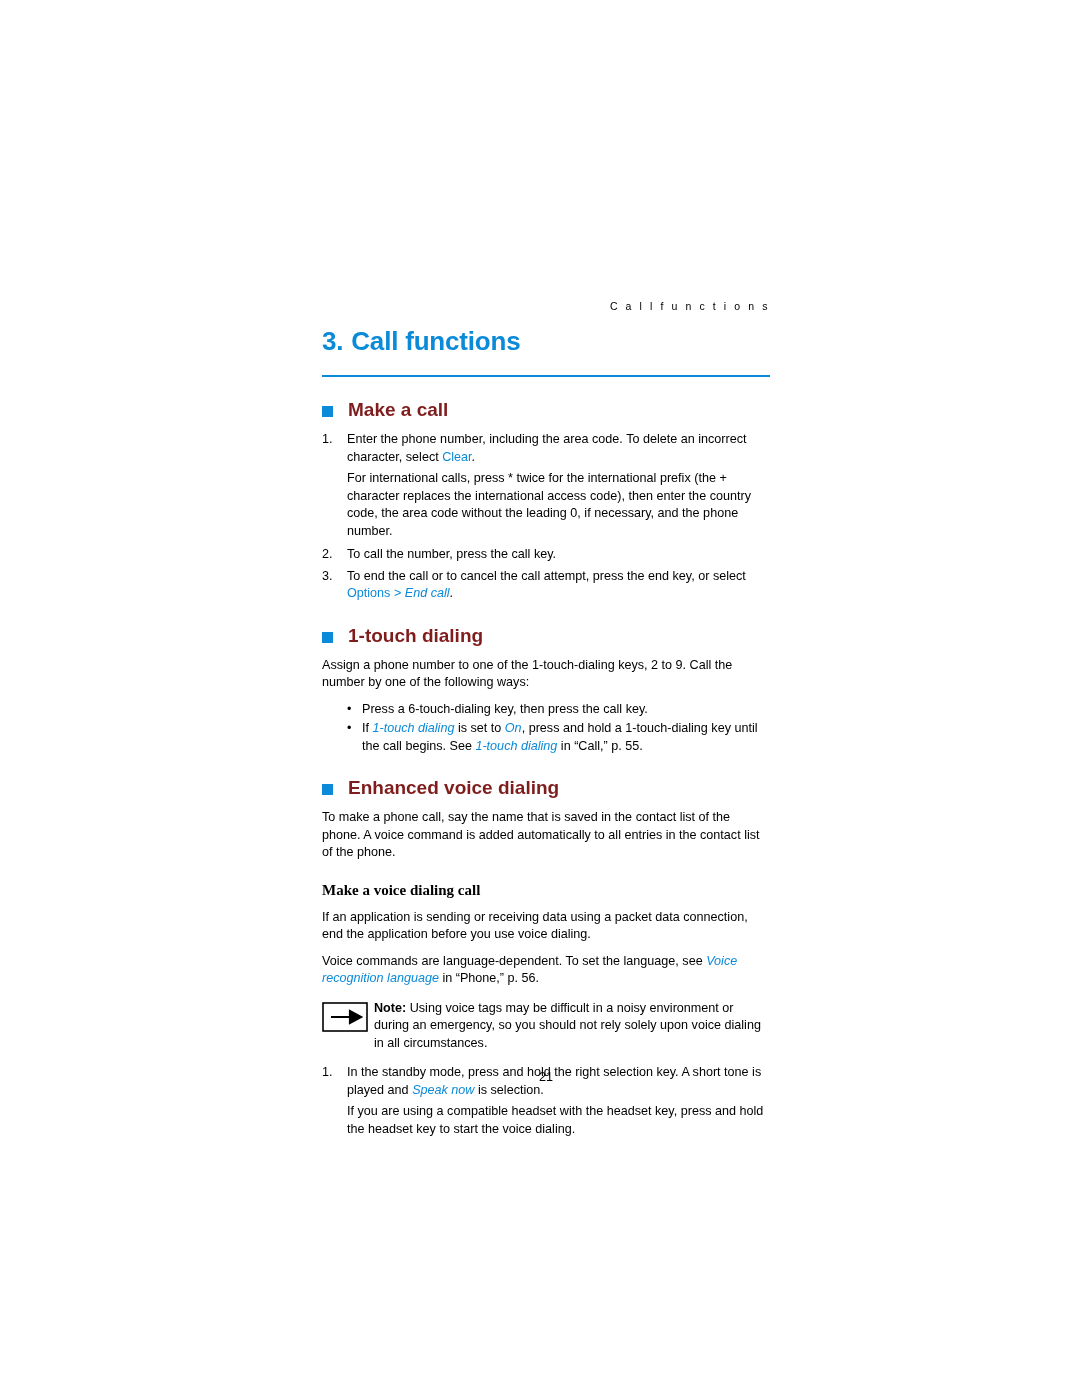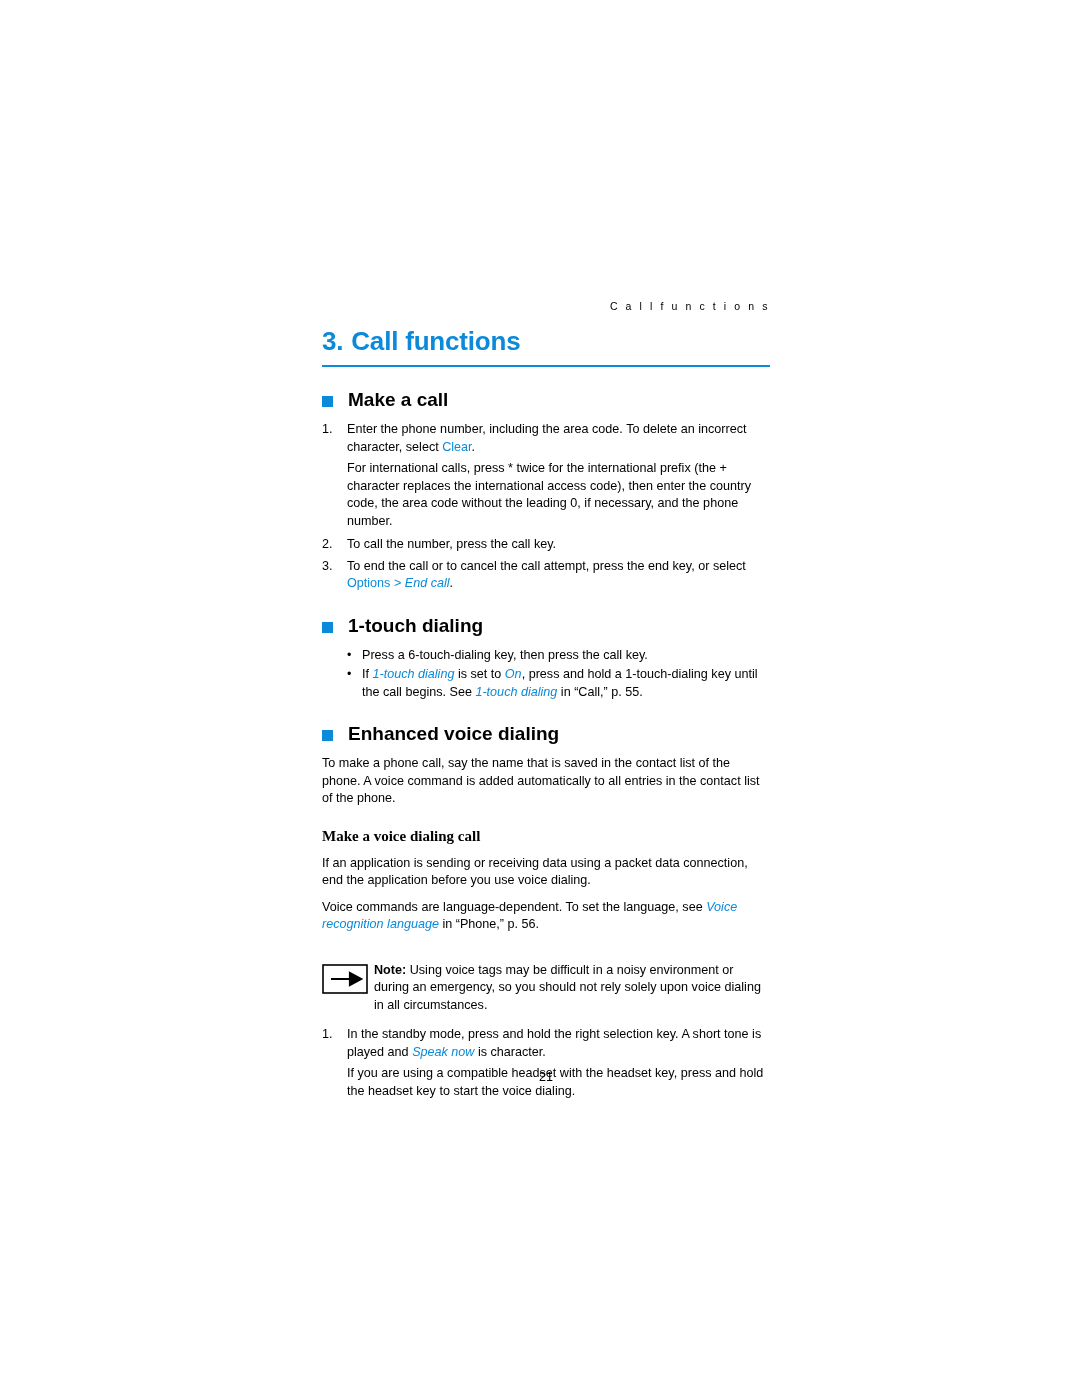--- a/index.html
+++ b/index.html
@@ -33,31 +33,31 @@
     letter-spacing: 2.6px;
     color: #000000;
     margin-bottom: 14px;
     font-family: "Liberation Sans", sans-serif;
   }
   .chapter-title {
     font-size: 26px;
     font-weight: bold;
     color: #0a8ad8;
     letter-spacing: -0.2px;
-    padding-bottom: 8px;
+    padding-bottom: 18px;
     border-bottom: 2px solid #0a8ad8;
     margin: 0 0 18px 0;
     font-family: "Liberation Sans", sans-serif;
   }
   .chapter-title .num { margin-right: 8px; }
 
   h2.section {
     font-size: 19px;
     font-weight: bold;
-    color: #000000;
+    color: #7f1d1d;
     margin: 22px 0 10px 0;
     position: relative;
     padding-left: 26px;
     font-family: "Liberation Sans", sans-serif;
   }
   h2.section .bullet-sq {
     position: absolute;
     left: 0;
     top: 7px;
     width: 11px;
@@ -106,21 +106,21 @@
     flex: 0 0 15px;
   }
   .ul-item .txt { flex: 1 1 auto; }
 
   .blue { color: #0a8ad8; }
   .blue-i { color: #0a8ad8; font-style: italic; }
   .bold { font-weight: bold; }
 
   .note-box {
     display: flex;
-    margin: 28px 0 12px 0;
+    margin: 12px 0 12px 0;
     align-items: flex-start;
   }
   .note-icon {
     flex: 0 0 52px;
     width: 52px;
     padding-top: 2px;
   }
   .note-text {
     flex: 1 1 auto;
     font-size: 12.6px;
@@ -167,20 +167,21 @@
 
     <div class="ol-item">
       <div class="marker">3.</div>
       <div class="txt"><span>To end the call or to cancel the call attempt, press the end key, or select </span><span class="blue">Options</span><span class="blue"> &gt; </span><span class="blue-i">End call</span><span>.</span></div>
     </div>
 
     <h2 class="section">
       <span class="bullet-sq"></span><span>1-touch dialing</span>
     </h2>
 
+    <p class="body">Assign a phone number to one of the 1-touch-dialing keys, 2 to 9. Call the number by one of the following ways:</p>
 
     <div class="ul-item">
       <div class="dot">•</div>
       <div class="txt">Press a 6-touch-dialing key, then press the call key.</div>
     </div>
 
     <div class="ul-item">
       <div class="dot">•</div>
       <div class="txt"><span>If </span><span class="blue-i">1-touch dialing</span><span> is set to </span><span class="blue-i">On</span><span>, press and hold a 1-touch-dialing key until the call begins. See </span><span class="blue-i">1-touch dialing</span><span> in “Call,” p. 55.</span></div>
     </div>
@@ -202,21 +203,21 @@
         <svg width="46" height="30" viewBox="0 0 46 30" xmlns="http://www.w3.org/2000/svg">
           <rect x="1" y="1" width="44" height="28" fill="#ffffff" stroke="#000000" stroke-width="1.6"></rect>
           <path d="M9 15 L28 15 M28 15 L28 9 L39 15 L28 21 L28 15 Z" fill="#000000" stroke="#000000" stroke-width="2.2" stroke-linejoin="miter"></path>
         </svg>
       </div>
       <div class="note-text"><span class="bold">Note:</span><span> Using voice tags may be difficult in a noisy environment or during an emergency, so you should not rely solely upon voice dialing in all circumstances.</span></div>
     </div>
 
     <div class="ol-item">
       <div class="marker">1.</div>
-      <div class="txt"><span>In the standby mode, press and hold the right selection key. A short tone is played and </span><span class="blue-i">Speak now</span><span> is character.</span></div>
+      <div class="txt"><span>In the standby mode, press and hold the right selection key. A short tone is played and </span><span class="blue-i">Speak now</span><span> is selection.</span></div>
     </div>
 
     <div class="indent-block">If you are using a compatible headset with the headset key, press and hold the headset key to start the voice dialing.</div>
 
   </div>
 
   <div class="page-number">21</div>
 
 </div>
 

